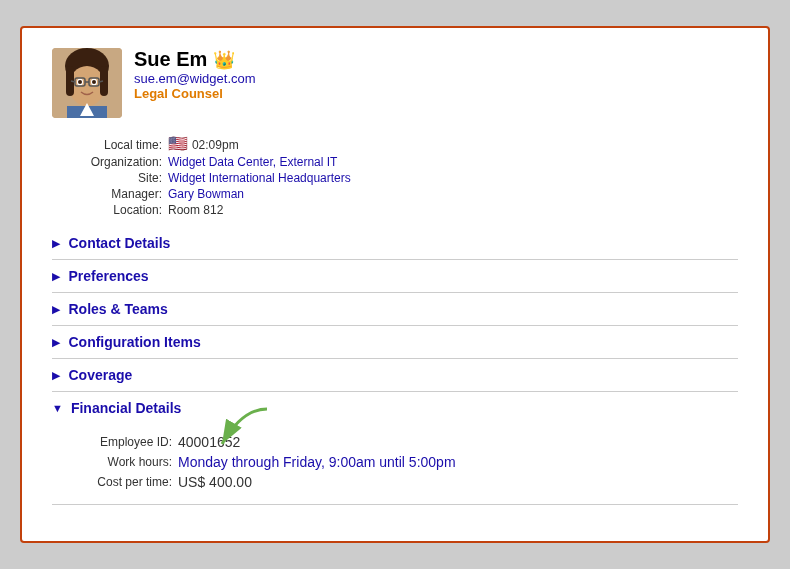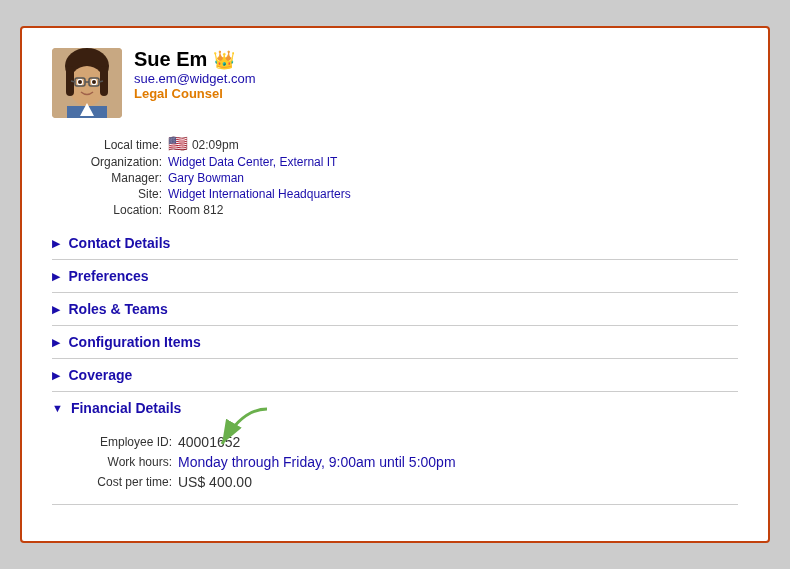--- a/index.html
+++ b/index.html
@@ -210,29 +210,29 @@
         <span class="flag">🇺🇸</span><span>02:09pm</span>
       </span>
     </div>
     <div class="info-row">
       <span class="info-label">Organization:</span>
       <span class="info-value">
         <a class="info-link">Widget Data Center, External IT</a>
       </span>
     </div>
     <div class="info-row">
+      <span class="info-label">Site:</span>
+      <span class="info-value">
+        <a class="info-link">Widget International Headquarters</a>
+      </span>
+    </div>
+    <div class="info-row">
       <span class="info-label">Manager:</span>
       <span class="info-value">
         <a class="info-link">Gary Bowman</a>
-      </span>
-    </div>
-    <div class="info-row">
-      <span class="info-label">Site:</span>
-      <span class="info-value">
-        <a class="info-link">Widget International Headquarters</a>
       </span>
     </div>
     <div class="info-row">
       <span class="info-label">Location:</span>
       <span class="info-value">Room 812</span>
     </div>
   </div>
 
   <div>
     <div class="section-row">

